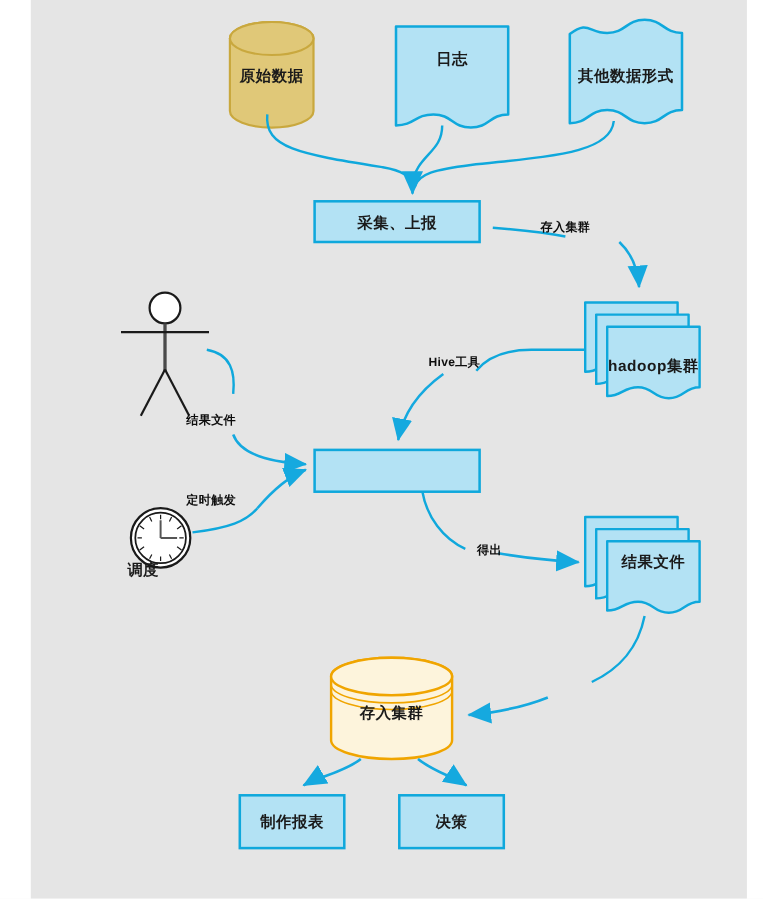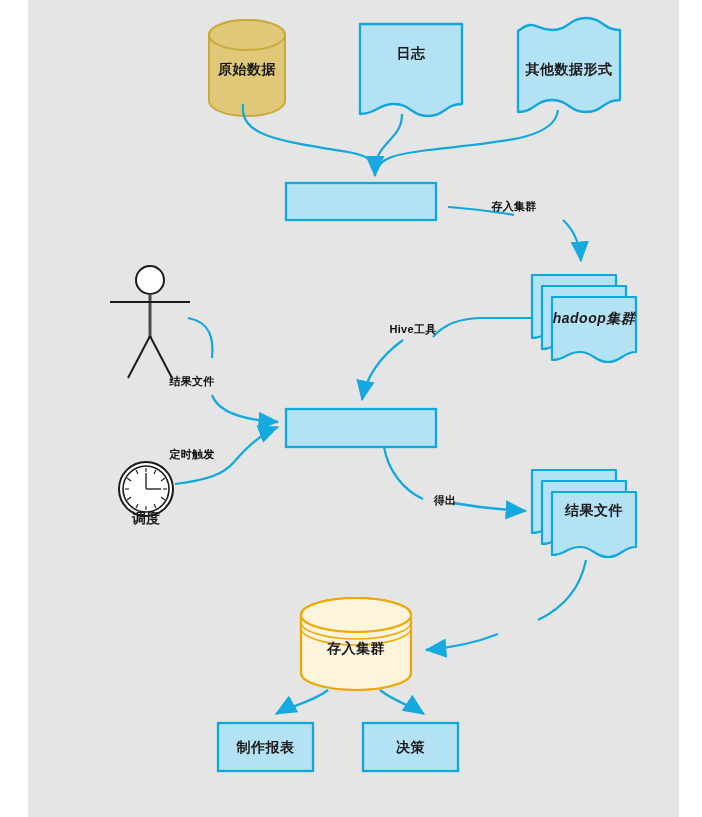--- a/index.html
+++ b/index.html
@@ -173,33 +173,34 @@
       <rect x="335" y="723" width="95" height="48" fill="#B3E2F4" stroke="#0FA8DC" stroke-width="2.3"></rect>
     </g>
   </svg>
 
   <div class="node-label" style="left:169px; top:61px; width:100px;">原始数据</div>
 
   <div class="node-label" style="left:333px; top:45px; width:100px;">日志</div>
 
   <div class="node-label" style="left:491px; top:61px; width:100px;">其他数据形式</div>
 
-
-  <div class="node-label" style="left:516px; top:310px; width:100px;font-style:italic;">hadoop集群</div>
+  <div class="node-label" style="left:258px; top:194px; width:150px;">采集、上报</div>
+
+  <div class="node-label" style="left:516px; top:324px; width:100px;">hadoop集群</div>
 
 
   <div class="node-label" style="left:516px; top:502px; width:100px;">结果文件</div>
 
   <div class="node-label" style="left:278px; top:640px; width:100px;">存入集群</div>
 
   <div class="node-label" style="left:190px; top:739px; width:95px;">制作报表</div>
 
   <div class="node-label" style="left:335px; top:739px; width:95px;">决策</div>
 
-  <div class="caption-label" style="left:68px; top:510px; width:100px;">调度</div>
+  <div class="caption-label" style="left:52px; top:510px; width:100px;">调度</div>
 
   <div class="edge-label" style="left:431px; top:199px; width:110px;">存入集群</div>
 
   <div class="edge-label" style="left:310px; top:322px; width:150px;">Hive工具</div>
 
   <div class="edge-label" style="left:104px; top:374px; width:120px;">结果文件</div>
 
   <div class="edge-label" style="left:104px; top:447px; width:120px;">定时触发</div>
 
   <div class="edge-label" style="left:377px; top:493px; width:80px;">得出</div>

